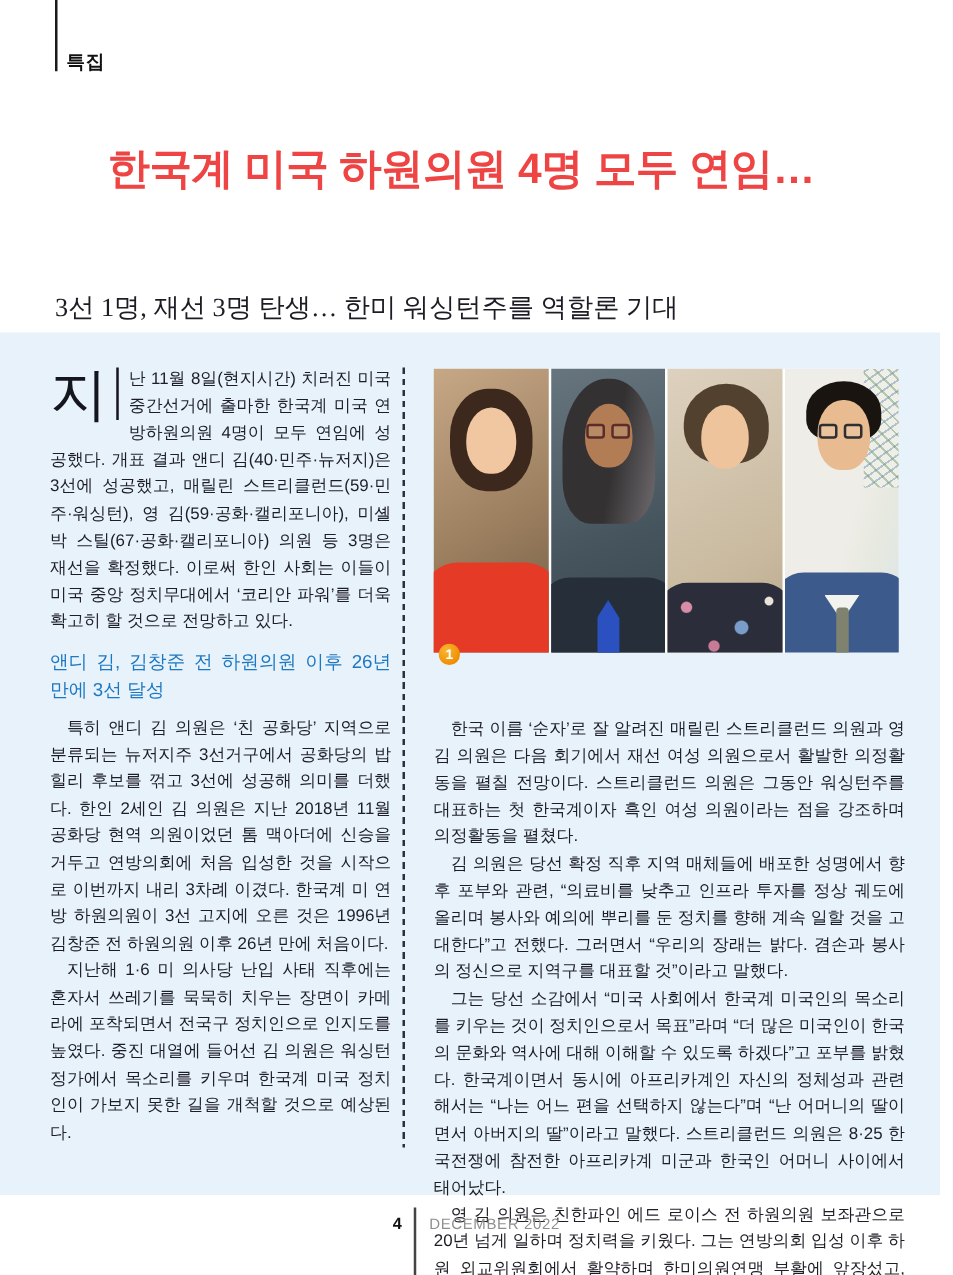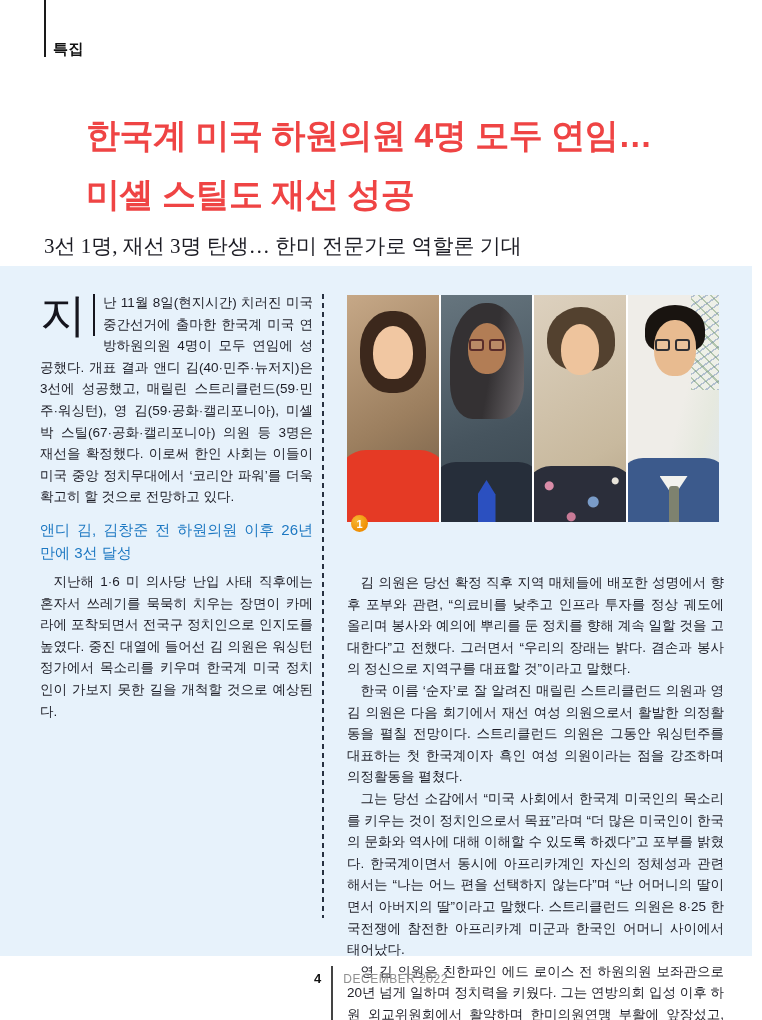--- a/index.html
+++ b/index.html
@@ -123,32 +123,32 @@
 </head>
 <body>
 
 <div class="page">
 
   <div class="kicker-rule"></div>
   <div class="kicker">특집</div>
 
   <h1 class="headline">
     <span>한국계 미국 하원의원 4명 모두 연임…</span><br>
-    <span>미셸 스틸도 재선 성공</span>
   </h1>
 
-  <div class="subhead">3선 1명, 재선 3명 탄생… 한미 전문가로 역할론 기대</div>
+  <div class="subhead">3선 1명, 재선 3명 탄생… 한미 워싱턴주를 역할론 기대</div>
 
   <div class="panel">
 
     <div class="col-left">
       <p class="p">
         <span class="dropcap">지</span><span>난 11월 8일(현지시간) 치러진 미국 중간선거에 출마한 한국계 미국 연방하원의원 4명이 모두 연임에 성공했다. 개표 결과 앤디 김(40·민주·뉴저지)은 3선에 성공했고, 매릴린 스트리클런드(59·민주·워싱턴), 영 김(59·공화·캘리포니아), 미셸 박 스틸(67·공화·캘리포니아) 의원 등 3명은 재선을 확정했다. 이로써 한인 사회는 이들이 미국 중앙 정치무대에서 ‘코리안 파워’를 더욱 확고히 할 것으로 전망하고 있다.</span>
       </p>
       <h2 class="blue-subheading">앤디 김, 김창준 전 하원의원 이후 26년 만에 3선 달성</h2>
+      <p class="p indent">특히 앤디 김 의원은 ‘친 공화당’ 지역으로 분류되는 뉴저지주 3선거구에서 공화당의 밥 힐리 후보를 꺾고 3선에 성공해 의미를 더했다. 한인 2세인 김 의원은 지난 2018년 11월 공화당 현역 의원이었던 톰 맥아더에 신승을 거두고 연방의회에 처음 입성한 것을 시작으로 이번까지 내리 3차례 이겼다. 한국계 미 연방 하원의원이 3선 고지에 오른 것은 1996년 김창준 전 하원의원 이후 26년 만에 처음이다.</p>
       <p class="p indent">지난해 1·6 미 의사당 난입 사태 직후에는 혼자서 쓰레기를 묵묵히 치우는 장면이 카메라에 포착되면서 전국구 정치인으로 인지도를 높였다. 중진 대열에 들어선 김 의원은 워싱턴 정가에서 목소리를 키우며 한국계 미국 정치인이 가보지 못한 길을 개척할 것으로 예상된다.</p>
     </div>
 
     <div class="divider"></div>
 
     <div class="photo">
       <div class="portrait m1">
         <i class="hair"></i>
         <i class="face"></i>
         <i class="torso"></i>
@@ -177,22 +177,22 @@
             <b></b>
           </span>
         <i class="torso"></i>
         <i class="shirt"></i>
         <i class="tie"></i>
       </div>
       <div class="badge">1</div>
     </div>
 
     <div class="col-right">
+      <p class="p indent">한국 이름 ‘순자’로 잘 알려진 매릴린 스트리클런드 의원과 영 김 의원은 다음 회기에서 재선 여성 의원으로서 활발한 의정활동을 펼칠 전망이다. 스트리클런드 의원은 그동안 워싱턴주를 대표하는 첫 한국계이자 흑인 여성 의원이라는 점을 강조하며 의정활동을 펼쳤다.</p>
       <p class="p indent">김 의원은 당선 확정 직후 지역 매체들에 배포한 성명에서 향후 포부와 관련, “의료비를 낮추고 인프라 투자를 정상 궤도에 올리며 봉사와 예의에 뿌리를 둔 정치를 향해 계속 일할 것을 고대한다”고 전했다. 그러면서 “우리의 장래는 밝다. 겸손과 봉사의 정신으로 지역구를 대표할 것”이라고 말했다.</p>
-      <p class="p indent">한국 이름 ‘순자’로 잘 알려진 매릴린 스트리클런드 의원과 영 김 의원은 다음 회기에서 재선 여성 의원으로서 활발한 의정활동을 펼칠 전망이다. 스트리클런드 의원은 그동안 워싱턴주를 대표하는 첫 한국계이자 흑인 여성 의원이라는 점을 강조하며 의정활동을 펼쳤다.</p>
       <p class="p indent">그는 당선 소감에서 “미국 사회에서 한국계 미국인의 목소리를 키우는 것이 정치인으로서 목표”라며 “더 많은 미국인이 한국의 문화와 역사에 대해 이해할 수 있도록 하겠다”고 포부를 밝혔다. 한국계이면서 동시에 아프리카계인 자신의 정체성과 관련해서는 “나는 어느 편을 선택하지 않는다”며 “난 어머니의 딸이면서 아버지의 딸”이라고 말했다. 스트리클런드 의원은 8·25 한국전쟁에 참전한 아프리카계 미군과 한국인 어머니 사이에서 태어났다.</p>
       <p class="p indent">영 김 의원은 친한파인 에드 로이스 전 하원의원 보좌관으로 20년 넘게 일하며 정치력을 키웠다. 그는 연방의회 입성 이후 하원 외교위원회에서 활약하며 한미의원연맹 부활에 앞장섰고, 앞으로도 한미관계에서 중추적인 역할을 할 것으로 기대된다. 인천 출신으로 서울에서 어린 시절을 보내다</p>
     </div>
 
   </div>
 
   <div class="footer">
     <div class="footer-inner">
       <span class="pagenum">4</span>
       <span class="footer-rule"></span>

